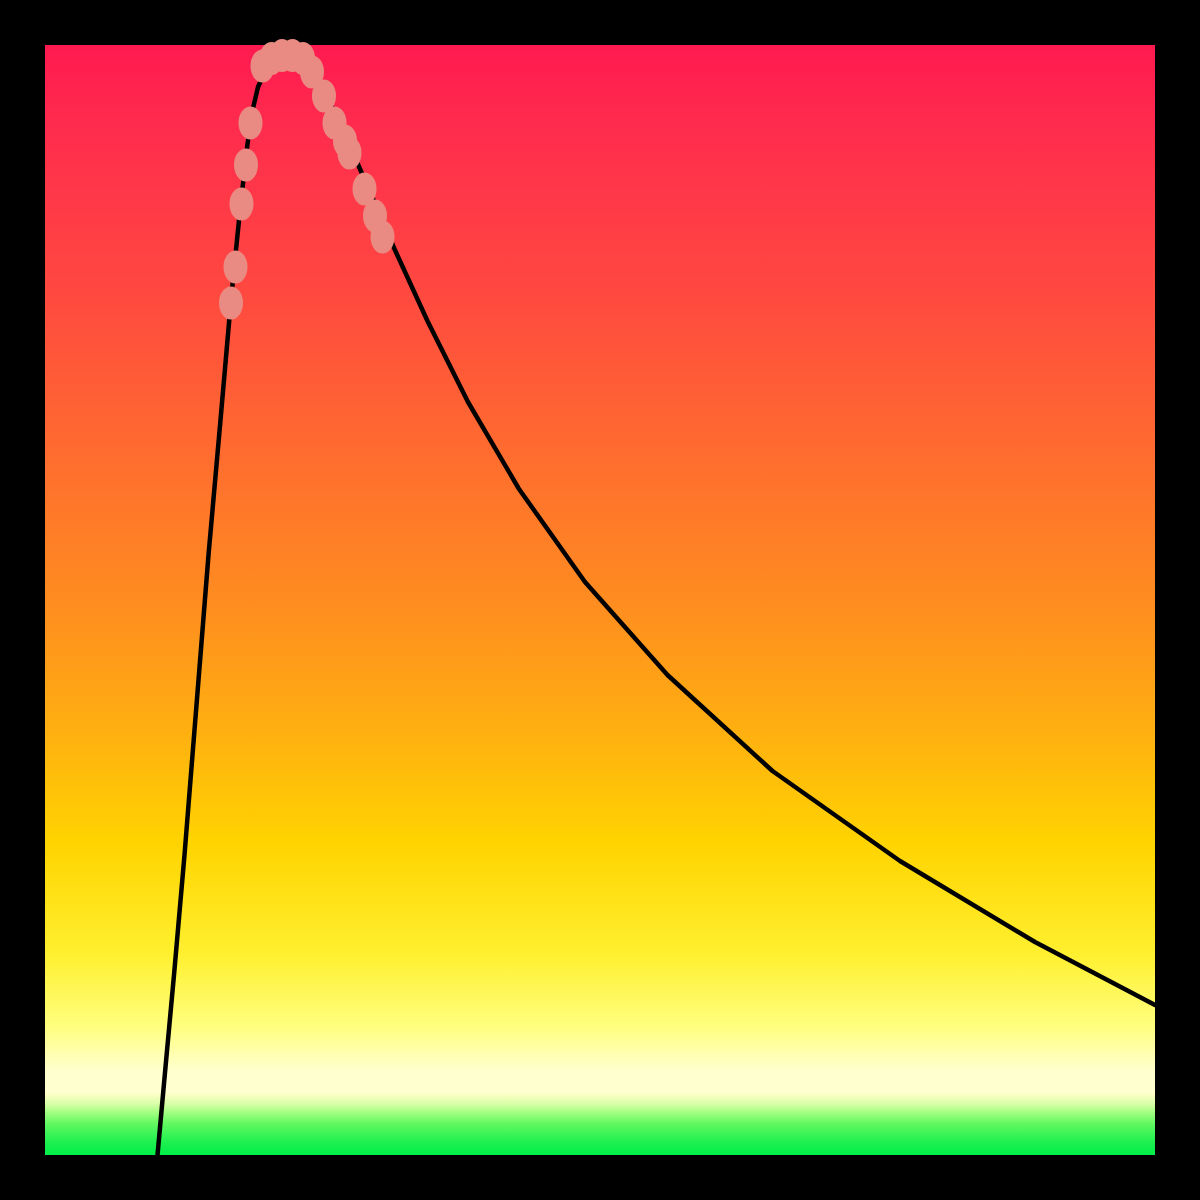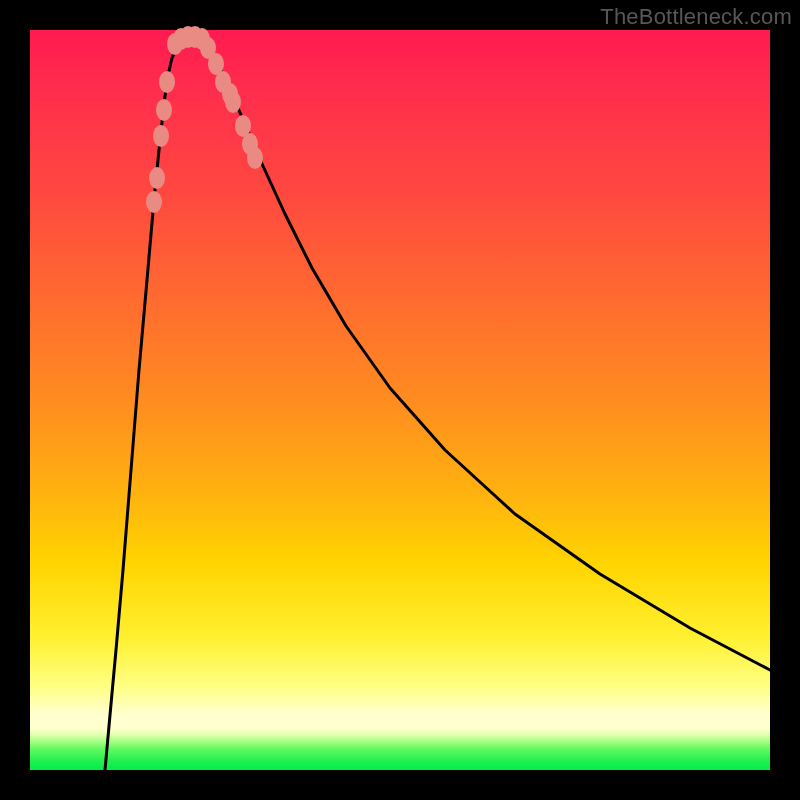--- a/index.html
+++ b/index.html
@@ -92,14 +92,13 @@
           <ellipse cx="186" cy="34" rx="8" ry="11" fill="#e98b82"></ellipse>
           <ellipse cx="193" cy="52" rx="8" ry="11" fill="#e98b82"></ellipse>
           <ellipse cx="203" cy="72" rx="8" ry="11" fill="#e98b82"></ellipse>
           <ellipse cx="200" cy="64" rx="8" ry="11" fill="#e98b82"></ellipse>
           <ellipse cx="213" cy="96" rx="8" ry="11" fill="#e98b82"></ellipse>
           <ellipse cx="220" cy="114" rx="8" ry="11" fill="#e98b82"></ellipse>
           <ellipse cx="225" cy="128" rx="8" ry="11" fill="#e98b82"></ellipse>
         </g>
     </svg>
   </div>
-  <div class="watermark">TheBottleneck.com</div>
 </div>
 
 </body></html>

